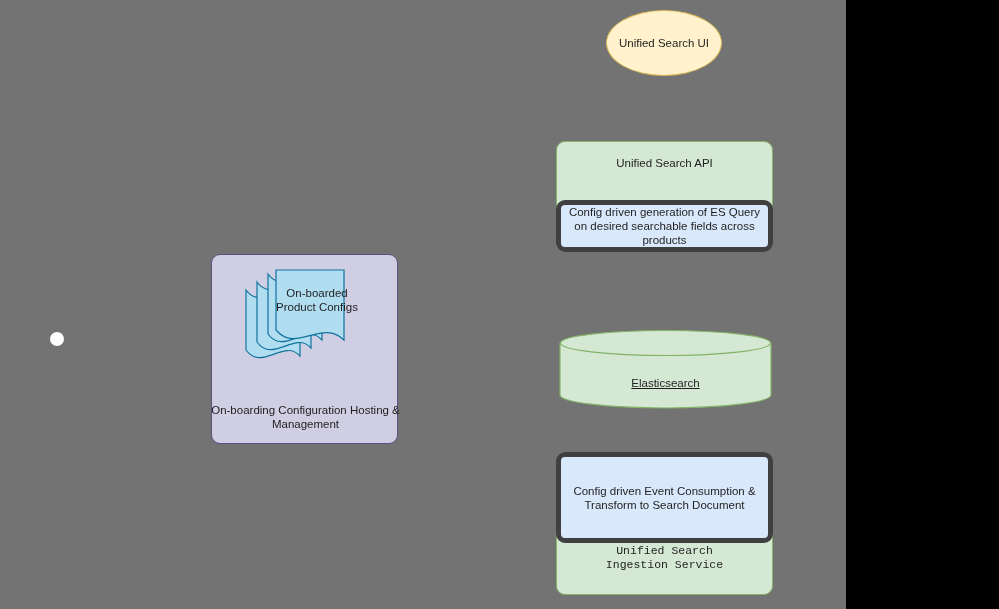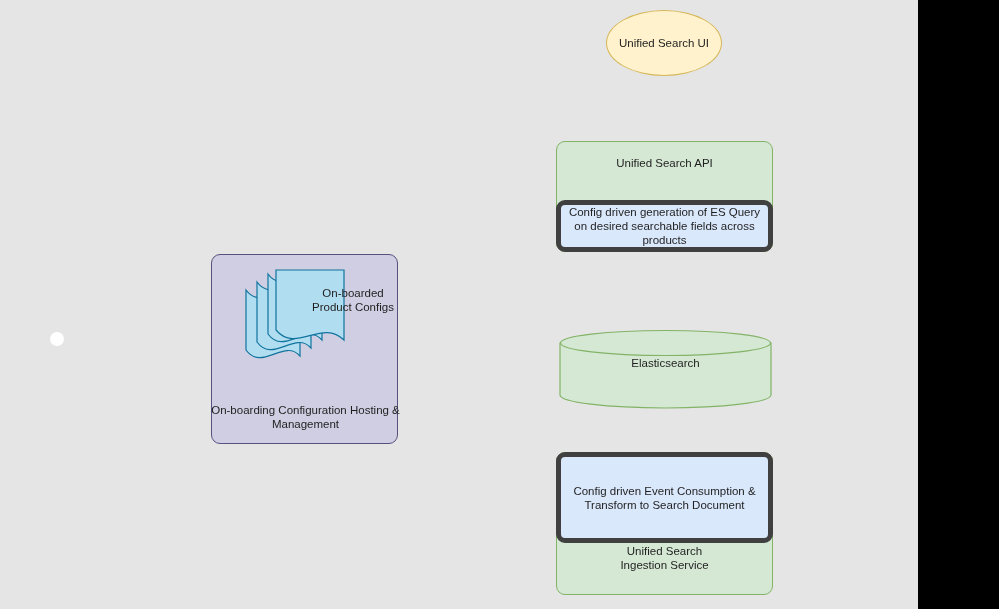--- a/index.html
+++ b/index.html
@@ -11,23 +11,23 @@
     width: 999px;
     height: 609px;
     position: relative;
     overflow: hidden;
     font-family: "Liberation Sans", sans-serif;
     color: #1a1a1a;
   }
   .canvas {
     position: absolute;
     left: 0; top: 0;
-    width: 918px;
+    width: 846px;
     height: 609px;
-    background: #e5e5e5;
+    background: #737373;
   }
 
   
   .node-label {
     font-size: 11.5px;
     line-height: 14px;
     color: #1f1f1f;
     text-align: center;
     white-space: pre-line;
     pointer-events: none;
@@ -103,36 +103,38 @@
   #es-cylinder svg {
     position: absolute;
     left: 0; top: 0;
     width: 211px;
     height: 78px;
     overflow: visible;
   }
   #es-label {
     position: absolute;
     left: 0;
-    top: 26px;
+    top: 46px;
     width: 100%;
+    text-decoration: underline;
   }
 
   
   #ingest-group {
     left: 556px;
     top: 452px;
     width: 217px;
     height: 143px;
   }
   #ingest-title {
     position: absolute;
     left: 0;
     bottom: 22px;
     width: 100%;
+    font-family: Liberation Mono, monospace;
   }
   #ingest-inner {
     left: 556px;
     top: 452px;
     width: 217px;
     height: 91px;
     display: flex;
     align-items: center;
     justify-content: center;
     padding: 0 6px;
@@ -162,21 +164,20 @@
     position: absolute;
     left: 0; top: 0;
     width: 130px;
     height: 108px;
   }
   #doc-stack-label {
     position: absolute;
     left: 28px;
     top: 22px;
     width: 98px;
-    margin-left: 36px;
   }
 
   
   #dot-marker {
     position: absolute;
     left: 50px;
     top: 332px;
     width: 14px;
     height: 14px;
     border-radius: 50%;

